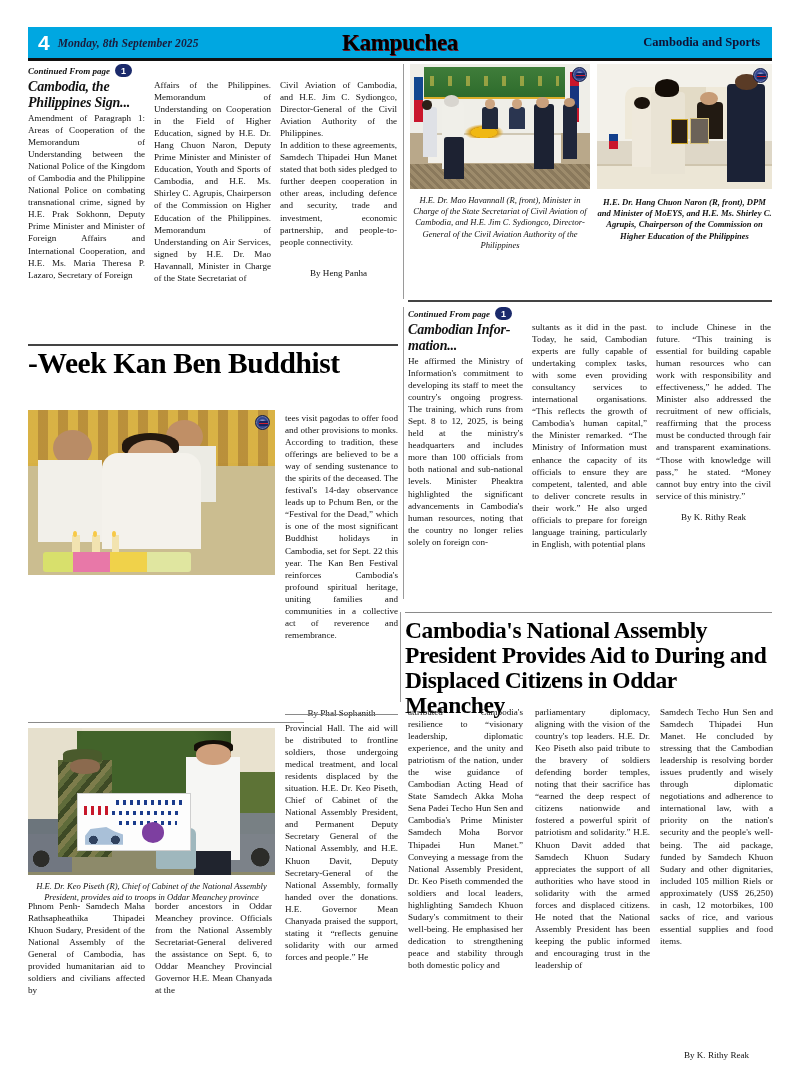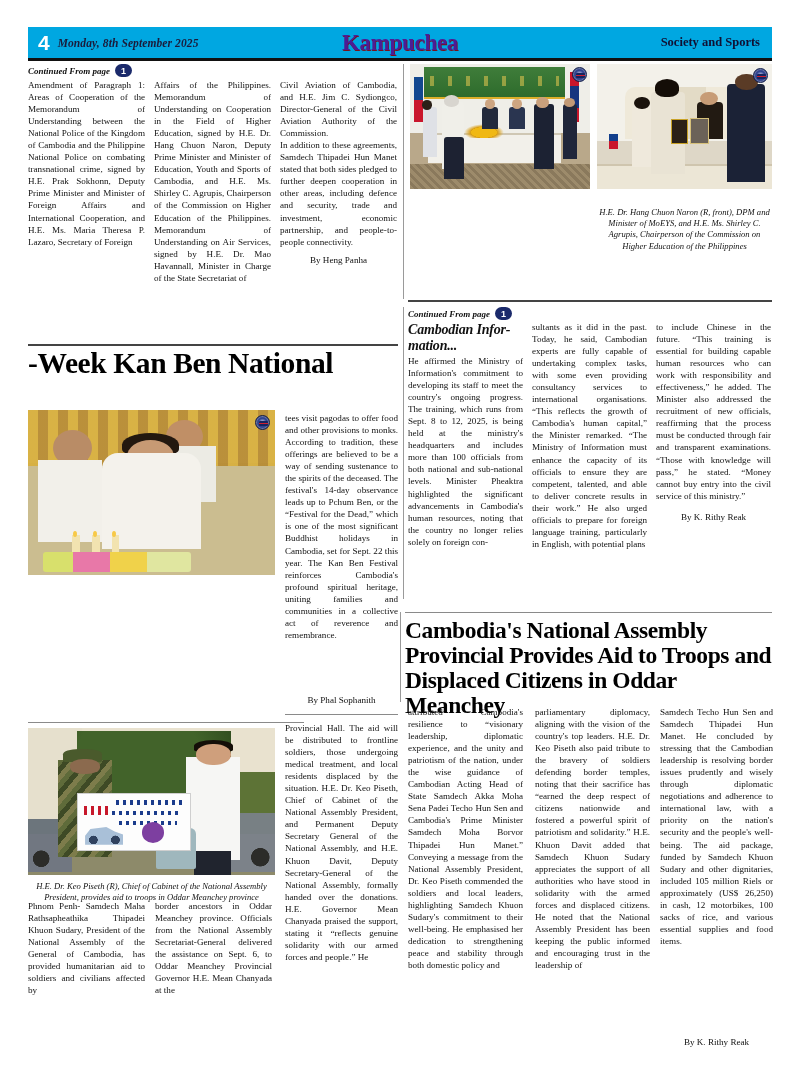--- a/index.html
+++ b/index.html
@@ -25,21 +25,21 @@
     font-weight: bold; font-size: 21px; color: #ffffff;
     padding-left: 10px; line-height: 1;
   }
   .mh-date {
     font-style: italic; font-weight: bold; font-size: 11.5px;
     color: #1b1b3a; margin-left: 8px; letter-spacing: .1px;
   }
   .mh-title {
     position: absolute; left: 0; right: 0; text-align: center;
     font-family: "Liberation Serif", serif;
-    font-weight: bold; font-size: 23px; color: #4c1d95;
+    font-weight: bold; font-size: 23px; color: #000000;
     letter-spacing: -.3px;
     text-shadow: 0.6px 0.6px 0 #7a0f18;
   }
   .mh-section {
     margin-left: auto; padding-right: 12px;
     font-weight: bold; font-size: 12.5px; color: #101033;
   }
   .mh-rule {
     position: absolute; left: 28px; top: 58px; width: 744px; height: 2.5px;
     background: #111;
@@ -49,21 +49,21 @@
   .body-txt {
     font-size: 9.1px; line-height: 12.05px;
     text-align: justify; text-justify: inter-word;
     hyphens: manual;
   }
   .caption {
     font-style: italic; font-size: 8.6px; line-height: 11.2px;
     text-align: center; color: #111;
   }
   .byline {
-    text-align: center; font-size: 9.1px; margin-top: 7px;
+    text-align: center; font-size: 9.1px; margin-top: 20px;
   }
   .contd {
     font-style: italic; font-weight: bold; font-size: 9px;
     display: flex; align-items: center; gap: 5px; margin-bottom: 2px;
   }
   .pagebadge {
     display: inline-flex; align-items: center; justify-content: center;
     width: 17px; height: 13px; border-radius: 7px;
     background: #1b2a6b; color: #fff;
     font-family: "Liberation Sans", sans-serif;
@@ -207,38 +207,39 @@
 </style>
 </head>
 <body>
 
 <div class="page">
 
   <div class="masthead">
     <span class="mh-page-no">4</span>
     <span class="mh-date">Monday, 8th September 2025</span>
     <span class="mh-title">Kampuchea</span>
-    <span class="mh-section">Society and Sports</span>
+    <span class="mh-section">Cambodia and Sports</span>
   </div>
   <div class="mh-rule"></div>
 
   <div style="position:absolute;left:28px;top:64px;width:370px;height:275px;">
     <div class="contd">
       <span>Continued From page</span>
       <span class="pagebadge">1</span>
     </div>
     <div style="display:flex;gap:9px;">
       <div style="width:117px;">
+        <div class="jump-head">Cambodia, the Philippines Sign...</div>
         <div class="body-txt">Amendment of Paragraph 1: Areas of Cooperation of the Memorandum of Understanding between the National Police of the Kingdom of Cambodia and the Philippine National Police on combating transnational crime, signed by H.E. Prak Sokhonn, Deputy Prime Minister and Minister of Foreign Affairs and International Cooperation, and H.E. Ms. Maria Theresa P. Lazaro, Secretary of Foreign</div>
       </div>
       <div style="width:117px;padding-top:0px;">
         <div class="body-txt">Affairs of the Philippines. Memorandum of Understanding on Cooperation in the Field of Higher Education, signed by H.E. Dr. Hang Chuon Naron, Deputy Prime Minister and Minister of Education, Youth and Sports of Cambodia, and H.E. Ms. Shirley C. Agrupis, Chairperson of the Commission on Higher Education of the Philippines. Memorandum of Understanding on Air Services, signed by H.E. Dr. Mao Havannall, Minister in Charge of the State Secretariat of</div>
       </div>
       <div style="width:117px;">
-        <div class="body-txt">Civil Aviation of Cambodia, and H.E. Jim C. Sydiongco, Director-General of the Civil Aviation Authority of the Commission.</div>
+        <div class="body-txt">Civil Aviation of Cambodia, and H.E. Jim C. Sydiongco, Director-General of the Civil Aviation Authority of the Philippines.</div>
         <div class="body-txt" style="margin-top:0;">In addition to these agreements, Samdech Thipadei Hun Manet stated that both sides pledged to further deepen cooperation in other areas, including defence and security, trade and investment, economic partnership, and people-to-people connectivity.</div>
         <div class="byline">By Heng Panha</div>
       </div>
     </div>
   </div>
 
   <div class="vrule" style="position:absolute;left:403px;top:64px;height:235px;"></div>
 
   <div style="position:absolute;left:410px;top:64px;width:180px;">
     <div class="photo ph-a" style="width:180px;height:125px;">
@@ -256,45 +257,46 @@
       <div class="fig" style="left:40%;top:34%;width:9%;height:18%;background:#232a3c;"></div>
       <div class="fig" style="left:41.5%;top:28%;width:6%;height:8%;background:#cda581;border-radius:50%;"></div>
       <div class="fig" style="left:55%;top:34%;width:9%;height:18%;background:#2a3550;"></div>
       <div class="fig" style="left:56.5%;top:28%;width:6%;height:8%;background:#cda581;border-radius:50%;"></div>
       <div class="fig" style="left:69%;top:32%;width:11%;height:52%;background:#1c2233;"></div>
       <div class="fig" style="left:70%;top:26%;width:7%;height:9%;background:#c9a07c;border-radius:50%;"></div>
       <div class="fig" style="left:85%;top:32%;width:8%;height:44%;background:#20263a;"></div>
       <div class="fig" style="left:85.5%;top:27%;width:6%;height:7%;background:#c29a76;border-radius:50%;"></div>
       <div class="seal" style="right:3px;top:3px;"></div>
     </div>
+    <div class="caption" style="margin-top:6px;">H.E. Dr. Mao Havannall (R, front), Minister in Charge of the State Secretariat of Civil Aviation of Cambodia, and H.E. Jim C. Sydiongco, Director-General of the Civil Aviation Authority of the Philippines</div>
   </div>
 
   <div style="position:absolute;left:597px;top:64px;width:175px;">
     <div class="photo ph-b" style="width:175px;height:125px;">
       <div class="chairs"></div>
       <div class="table"></div>
       <div class="flagsm"></div>
       <div class="fig" style="left:20%;top:32%;width:14%;height:50%;background:#efe9dc;"></div>
       <div class="fig" style="left:21%;top:26%;width:9%;height:10%;background:#1a130c;border-radius:50%;"></div>
       <div class="fig" style="left:31%;top:22%;width:19%;height:66%;background:#e9e3d4;"></div>
       <div class="fig" style="left:33%;top:12%;width:14%;height:14%;background:#140d07;border-radius:50% 50% 40% 40%;"></div>
       <div class="fig" style="left:57%;top:30%;width:15%;height:30%;background:#221a12;"></div>
       <div class="fig" style="left:59%;top:22%;width:10%;height:11%;background:#c79c76;border-radius:50%;"></div>
       <div class="fig" style="right:4%;top:16%;width:22%;height:78%;background:#1b2236;"></div>
       <div class="fig" style="right:8%;top:8%;width:13%;height:13%;background:#5a3b26;border-radius:50%;"></div>
       <div class="doc1"></div>
       <div class="doc2"></div>
       <div class="seal" style="right:4px;top:4px;"></div>
     </div>
-    <div class="caption" style="margin-top:18px;">H.E. Dr. Hang Chuon Naron (R, front), DPM and Minister of MoEYS, and H.E. Ms. Shirley C. Agrupis, Chairperson of the Commission on Higher Education of the Philippines</div>
+    <div class="caption" style="margin-top:8px;font-weight:bold;">H.E. Dr. Hang Chuon Naron (R, front), DPM and Minister of MoEYS, and H.E. Ms. Shirley C. Agrupis, Chairperson of the Commission on Higher Education of the Philippines</div>
   </div>
 
   <div class="rule-med" style="position:absolute;left:28px;top:344px;width:370px;"></div>
   <div style="position:absolute;left:28px;top:348px;width:372px;">
-    <div class="headline hl-kanben">-Week Kan Ben National</div>
+    <div class="headline hl-kanben">-Week Kan Ben Buddhist</div>
   </div>
 
   <div style="position:absolute;left:28px;top:410px;width:247px;">
     <div class="photo ph-c" style="width:247px;height:165px;">
       <div class="goldbg"></div>
       <div class="bgp" style="left:10%;top:12%;width:16%;height:22%;"></div>
       <div class="fig" style="position:absolute;left:4%;top:30%;width:26%;height:50%;background:#f2f0ea;"></div>
       <div class="bgp" style="left:56%;top:6%;width:15%;height:20%;background:#c08f66;"></div>
       <div class="fig" style="position:absolute;left:50%;top:22%;width:26%;height:34%;background:#ecebe4;"></div>
       <div class="hair1"></div>
@@ -334,21 +336,21 @@
         <div class="byline" style="margin-top:10px;">By K. Rithy Reak</div>
       </div>
     </div>
   </div>
 
   <div class="vrule" style="position:absolute;left:403px;top:307px;height:292px;"></div>
 
   <div class="rule-thin" style="position:absolute;left:405px;top:612px;width:367px;"></div>
   <div style="position:absolute;left:405px;top:618px;width:370px;">
     <div class="headline hl-assembly">Cambodia's National Assembly</div>
-    <div class="headline hl-assembly">Provincial Provides Aid to Troops and</div>
+    <div class="headline hl-assembly">President Provides Aid to During and</div>
     <div class="headline hl-assembly">Displaced Citizens in Oddar Meanchey</div>
   </div>
 
   <div class="vrule" style="position:absolute;left:400px;top:612px;height:90px;"></div>
 
   <div style="position:absolute;left:28px;top:722px;width:276px;">
     <div class="rule-thin" style="margin-bottom:5px;"></div>
     <div class="photo ph-d" style="width:247px;height:147px;">
       <div class="wall"></div>
       <div class="bush"></div>

